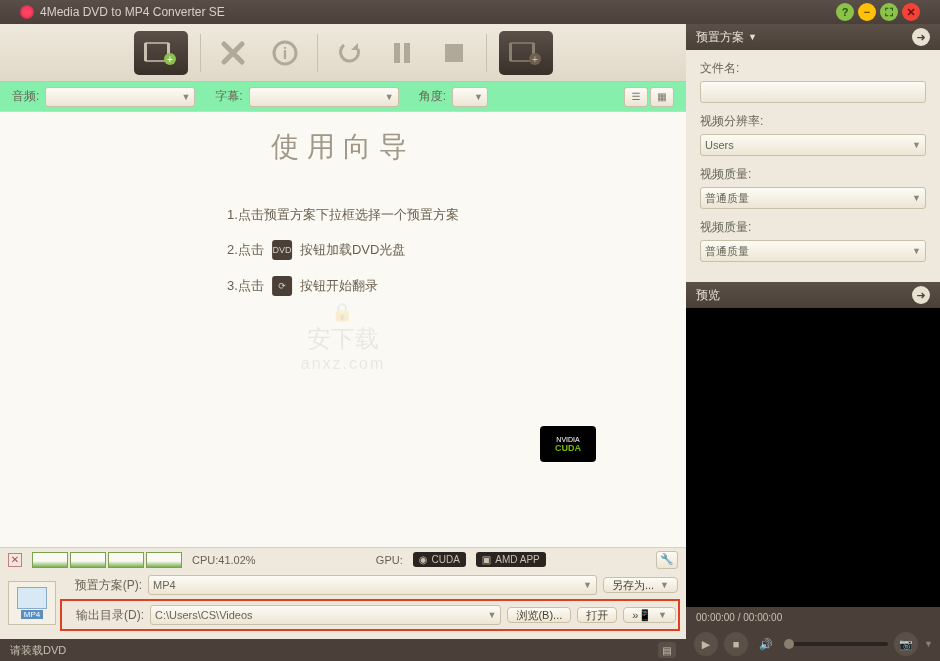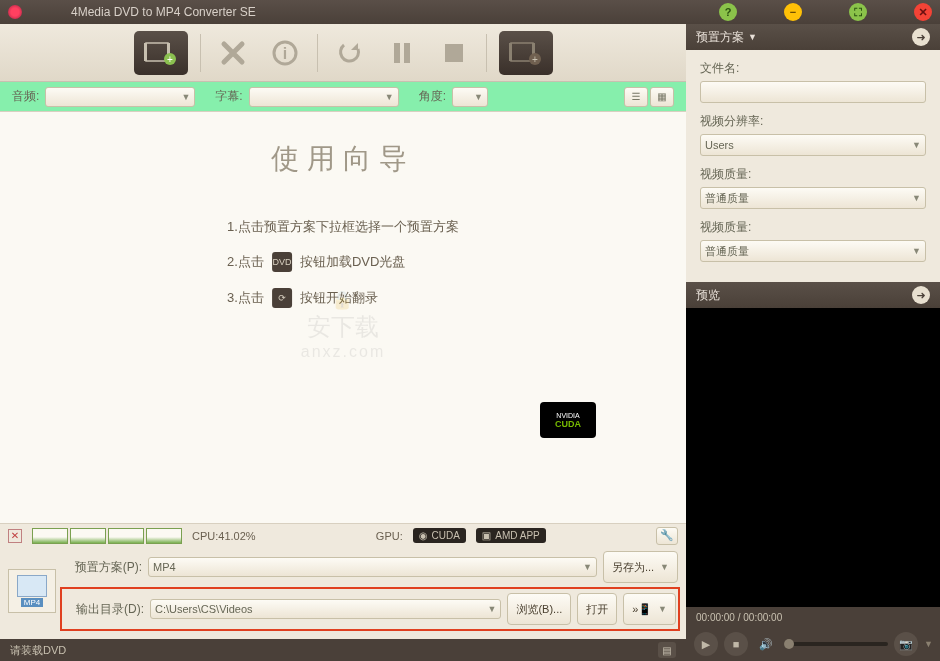--- a/index.html
+++ b/index.html
@@ -1,57 +1,57 @@
 <!DOCTYPE html>
 <html><head>
 <meta charset="utf-8">
 <style>
 * { margin: 0; padding: 0; box-sizing: border-box; font-family: "Microsoft YaHei", Arial, sans-serif; }
 body { width: 940px; height: 661px; background: #4a4039; overflow: hidden; }
-.titlebar { height: 24px; background: linear-gradient(#5a4f48,#4a4039); display: flex; align-items: center; padding: 0 8px; color: #d8d0c8; font-size: 12px; gap: 43px; }
+.titlebar { height: 24px; background: linear-gradient(#5a4f48,#4a4039); display: flex; align-items: center; padding: 0 20px; color: #d8d0c8; font-size: 12px; }
 .titlebar .logo { width: 14px; height: 14px; border-radius: 50%; background: radial-gradient(circle,#ff4060 40%,#a02040 100%); margin-right: 6px; }
 .titlebar .spacer { flex: 1; }
 .winbtn { width: 18px; height: 18px; border-radius: 50%; margin-left: 4px; display: inline-flex; align-items: center; justify-content: center; font-size: 11px; font-weight: bold; cursor: pointer; }
 .winbtn.help { background: #8bc34a; color:#2a5010;}
 .winbtn.min { background: #ffc107; color:#6a4a00;}
 .winbtn.max { background: #8bc34a; color:#2a5010;}
 .winbtn.close { background: #f44336; color:#6a1010;}
 .mainrow { display: flex; height: 637px; }
 .leftcol { width: 686px; display: flex; flex-direction: column; }
 .rightcol { width: 254px; background: #efe9dd; display: flex; flex-direction: column; }
 .toolbar { height: 58px; background: linear-gradient(#efe9dd,#e0d8c8); display: flex; align-items: center; justify-content: center; gap: 12px; border-bottom: 1px solid #c8c0b0; }
 .tbtn { width: 40px; height: 40px; display: flex; align-items: center; justify-content: center; color: #8a8070; }
 .tbtn.big { width: 54px; height: 44px; background: linear-gradient(#5a5048,#3a302a); border-radius: 5px; color: #c8c0b0;}
 .tdiv { width: 1px; height: 38px; background: #c8c0b0; }
 .filtersbar { height: 30px; background: #86efac; display: flex; align-items: center; padding: 0 12px; gap: 6px; font-size: 12px; color: #665; border-bottom: 1px solid #d8d0c0;}
 .combo { background: linear-gradient(#fdfbf5,#ede5d5); border: 1px solid #c8c0a8; border-radius: 3px; height: 20px; display: inline-flex; align-items: center; padding: 0 4px; font-size: 11px; position: relative; }
 .combo .arrow { margin-left: auto; font-size: 9px; color: #887; }
 .viewtoggle { display:flex; gap:2px; margin-left:auto; }
 .viewbtn { width:24px; height:20px; border:1px solid #c8c0a8; background:linear-gradient(#fdfbf5,#ede5d5); border-radius:3px; display:flex;align-items:center;justify-content:center;font-size:10px;color:#776;}
 .workspace { flex: 1; background: #fbf9f3; position: relative; }
-.wizard { position: absolute; left: 50%; top: 28px; transform: translateX(-50%); text-align: center; }
+.wizard { position: absolute; left: 50%; top: 16px; transform: translateX(-50%); text-align: center; }
 .wizard h1 { font-size: 28px; font-weight: normal; color: #a09888; letter-spacing: 8px; margin-bottom: 40px; }
 .steps { text-align: left; font-size: 13px; color: #6a6050; }
 .steps .step { margin-bottom: 16px; display: flex; align-items: center; gap: 8px; }
 .stepicon { width: 20px; height: 20px; background: #4a4038; border-radius: 3px; display: inline-flex; align-items: center; justify-content: center; color: #d8d0c0; font-size: 9px; }
 .watermark { position: absolute; left: 50%; top: 50%; transform: translate(-50%,-40%); opacity: 0.15; font-size: 24px; color: #888; text-align:center; pointer-events:none;}
 .cuda { position: absolute; right: 90px; bottom: 85px; width: 56px; height: 36px; background: #000; color: #76b900; font-size: 9px; display: flex; flex-direction:column; align-items: center; justify-content: center; border-radius: 4px; }
 .statusbar1 { height: 24px; background: #efe9dd; display: flex; align-items: center; padding: 0 8px; font-size: 11px; color: #6a6050; gap: 10px; border-top:1px solid #d8d0c0;}
 .cpugraph { display: flex; gap: 2px; }
 .cpubar { width: 36px; height: 16px; border: 1px solid #7aa050; background: #fbf9f3; position: relative; }
 .cpubar::after { content:''; position:absolute; bottom:0; left:0; right:0; height:40%; background: linear-gradient(to top, #7ab050 0%, transparent 100%);}
 .closemini { width:14px; height:14px; border:1px solid #c08080; color:#c04040; display:inline-flex;align-items:center;justify-content:center;font-size:10px;}
 .gpubadge { padding:2px 6px; background:#2a2520; color:#c8c0b0; border-radius:3px; font-size:10px; display:inline-flex;align-items:center;gap:4px;}
 .wrench { width:22px; height:18px; border:1px solid #c8c0a8; background:linear-gradient(#fdfbf5,#ede5d5); border-radius:3px; display:flex;align-items:center;justify-content:center;font-size:11px;color:#665;margin-left:auto;}
 .bottomrows { background: #efe9dd; padding: 4px 8px; }
 .brow { display: flex; align-items: center; gap: 6px; font-size: 12px; color: #665; margin-bottom: 4px; }
 .brow.highlighted { border: 2px solid #e04020; padding: 4px 2px; margin: 0 -2px; }
 .thumbicon { width: 48px; height: 44px; border: 1px solid #c8c0a8; background: #f5f0e5; display:flex;flex-direction:column;align-items:center;justify-content:center;font-size:8px;color:#5a8fc0;}
 .labelcol { width: 80px; text-align: right; }
-.pill { background: linear-gradient(#fdfbf5,#ede5d5); border: 1px solid #c8c0a8; border-radius: 4px; height: 32px; display: inline-flex; align-items: center; padding: 0 8px; font-size: 11px; color:#4a4030;}
+.pill { background: linear-gradient(#fdfbf5,#ede5d5); border: 1px solid #c8c0a8; border-radius: 4px; height: 16px; display: inline-flex; align-items: center; padding: 0 8px; font-size: 11px; color:#4a4030;}
 .pill .arrow { margin-left:6px; font-size:9px; color:#887;}
 .footer { height: 22px; background: #4a4039; color: #c8c0b0; font-size: 11px; display: flex; align-items: center; padding: 0 10px; }
 .footer .fbtn { width:18px;height:16px; background:#5a5048; border-radius:3px; margin-left:auto; display:flex;align-items:center;justify-content:center;font-size:10px;}
 
 .sechdr { height: 26px; background: linear-gradient(#5a5048,#4a4038); color: #e8e0d8; font-size: 12px; display: flex; align-items: center; padding: 0 10px; }
 .sechdr .go { margin-left: auto; width: 18px; height: 18px; border-radius: 50%; background: #e8e0d0; color: #4a4038; display: inline-flex; align-items: center; justify-content: center; font-size: 11px; }
 .proppanel { padding: 10px 14px; font-size: 12px; color: #665; }
 .proppanel .group { margin-bottom: 10px; }
 .proppanel label { display: block; margin-bottom: 4px; }
 .proppanel .combo { width: 100%; height: 22px; }

